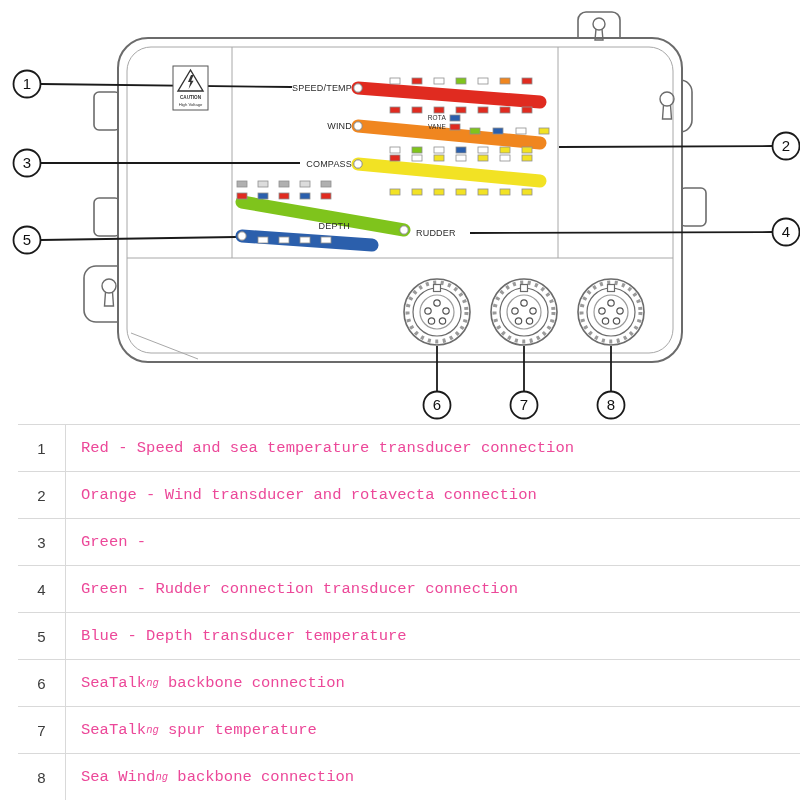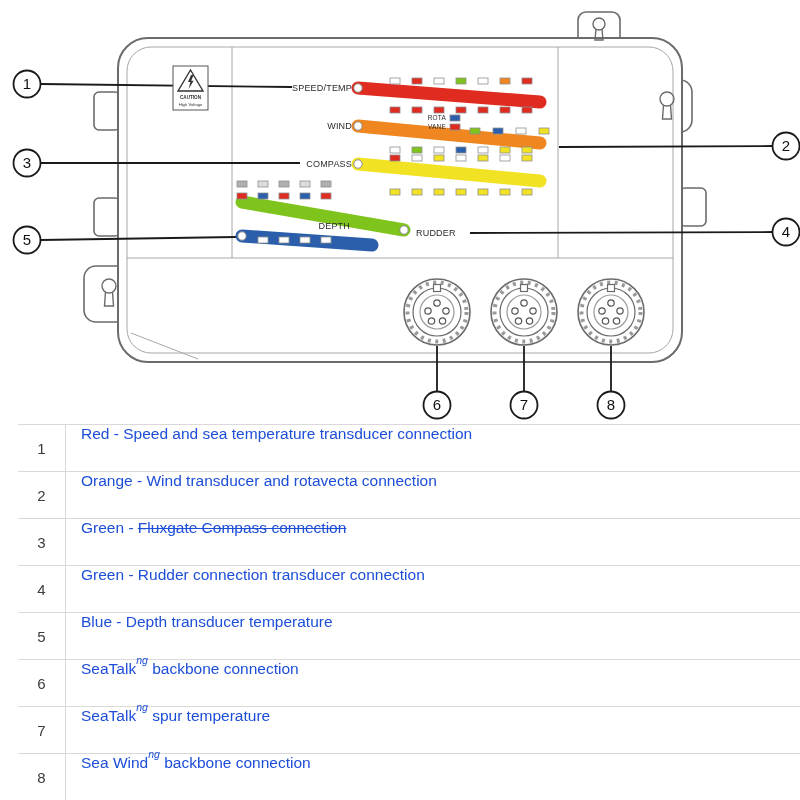--- a/index.html
+++ b/index.html
@@ -6,22 +6,22 @@
   html,body { width:800px; height:800px; background:#ffffff; overflow:hidden;
               font-family:"Liberation Sans", sans-serif; }
   .page { width:800px; height:800px; }
   .diagram-wrap { width:800px; height:420px; }
   svg text { user-select:none; }
 
   .legend-table { width:782px; margin:4px 0 0 18px; border-top:1px solid #d9d9d9; }
   .t-row { display:flex; align-items:stretch; border-bottom:1px solid #d9d9d9; height:47px; }
   .t-num { width:48px; display:flex; align-items:center; justify-content:center;
            color:#3c3c3c; font-size:15px; border-right:1px solid #d9d9d9; flex:0 0 48px; }
-  .t-text { flex:1; display:flex; padding-left:15px;
-            color:#1d4ed8; font-size:15.5px; white-space:pre-wrap; }
+  .t-text { flex:1; display:flex; align-items:center; padding-left:15px;
+            color:#ec4899; font-size:15.5px; white-space:pre-wrap;font-family:Liberation Mono, monospace; }
   .strike { text-decoration:line-through; }
   sup.ng { font-style:italic; font-size:10.5px; vertical-align:super; line-height:0; }
 </style>
 </head>
 <body>
 
 <div class="page">
 
   <div class="diagram-wrap">
     <svg viewBox="0 0 800 420" width="800" height="420" xmlns="http://www.w3.org/2000/svg">
@@ -220,21 +220,21 @@
       <div class="t-text"><span>Red - Speed and sea temperature transducer connection</span></div>
     </div>
 
     <div class="t-row">
       <div class="t-num">2</div>
       <div class="t-text"><span>Orange - Wind transducer and rotavecta connection</span></div>
     </div>
 
     <div class="t-row">
       <div class="t-num">3</div>
-      <div class="t-text"><span>Green - </span><span class="strike">Fluxgate Compass connection</span></div>
+      <div class="t-text"><span>Green - </span></div>
     </div>
 
     <div class="t-row">
       <div class="t-num">4</div>
       <div class="t-text"><span>Green - Rudder connection transducer connection</span></div>
     </div>
 
     <div class="t-row">
       <div class="t-num">5</div>
       <div class="t-text"><span>Blue - Depth transducer temperature</span></div>

